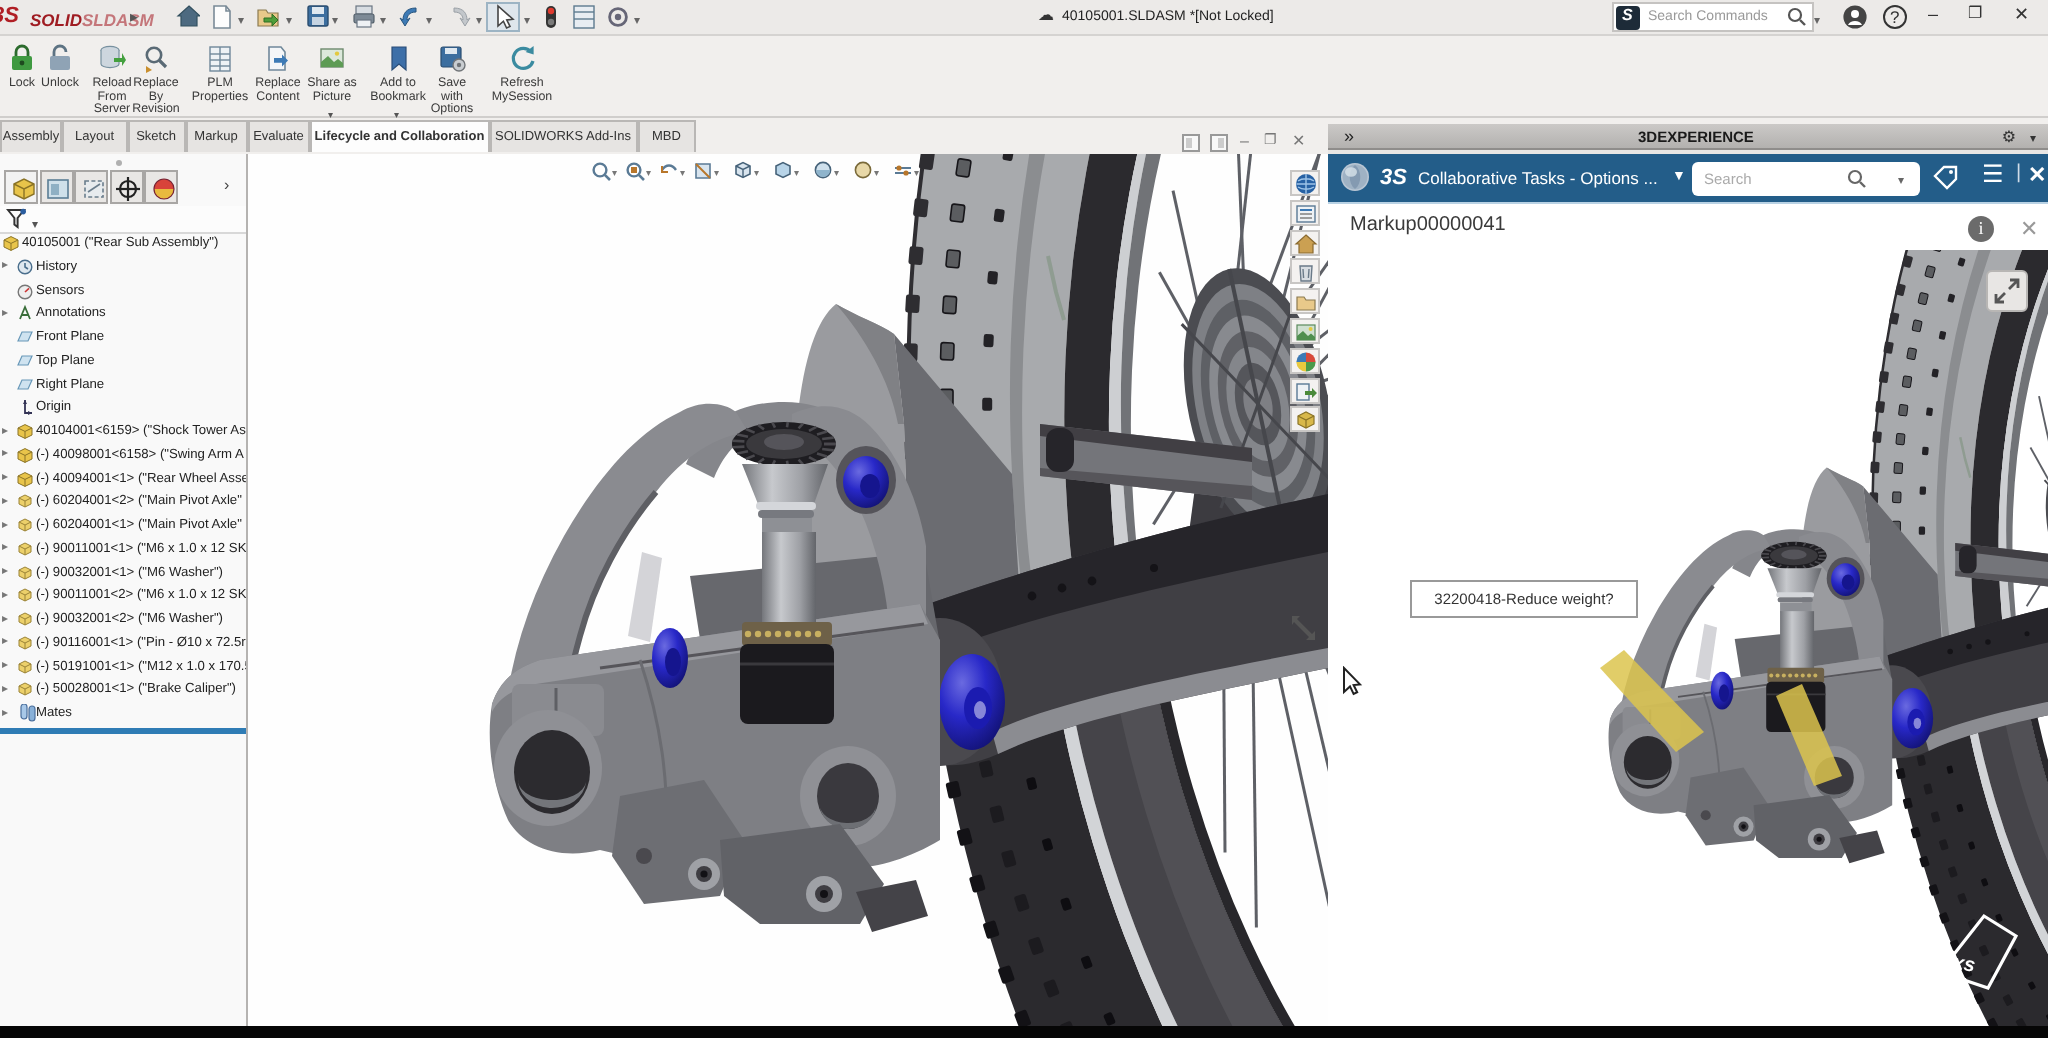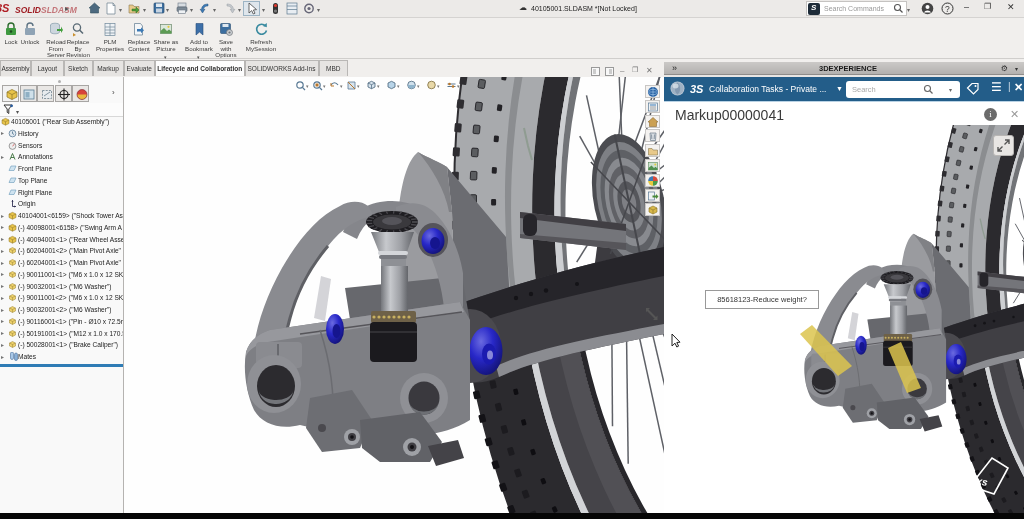--- a/index.html
+++ b/index.html
@@ -940,53 +940,53 @@
   </div>
 <div class="abs" style="left:664px;top:75px;width:360px;height:2px;background:#e8e6e4"></div>
 <div class="abs" style="left:664px;top:77px;width:360px;height:24px;background:#235d89">
     <svg width="15" height="15" style="position:absolute;left:6px;top:4px">
       <circle cx="7.5" cy="7.5" r="7" fill="#b9c6d4"></circle>
       <circle cx="7.5" cy="7.5" r="6.2" fill="#9fb2c4"></circle>
       <path d="M7.5 1.5 C4 4 4 11 7.5 13.5 C11 11 11 4 7.5 1.5" fill="#7d94ac" opacity=".8"></path>
       <ellipse cx="5.5" cy="5" rx="3" ry="2.4" fill="#d8e2ea" opacity=".8"></ellipse>
     </svg>
     <div class="abs" style="left:26px;top:6px;font-size:11px;font-weight:bold;font-style:italic;color:#fff">3S</div>
-    <div class="abs" style="left:45px;top:7px;font-size:8.5px;color:#fff">Collaboration Tasks - Private ...</div>
+    <div class="abs" style="left:45px;top:7px;font-size:8.5px;color:#fff">Collaborative Tasks - Options ...</div>
     <div class="abs" style="left:172px;top:8px;font-size:7px;color:#fff">▼</div>
     <div class="abs" style="left:182px;top:3.5px;width:114px;height:17px;background:#fff;border-radius:3px">
       <span style="position:absolute;left:6px;top:4px;font-size:7.5px;color:#aaa">Search</span>
       <svg width="11" height="11" style="position:absolute;right:26px;top:3px">
         <circle cx="4.5" cy="4.5" r="3" fill="none" stroke="#666" stroke-width="1.1"></circle>
         <line x1="7" y1="7" x2="9.5" y2="9.5" stroke="#666" stroke-width="1.2"></line>
       </svg>
       <span style="position:absolute;right:8px;top:5px;font-size:6px;color:#666">▾</span>
     </div>
     <svg width="14" height="14" style="position:absolute;left:302px;top:5px">
       <path d="M1.5 6 L6 1.5 L12 1.5 L12 7.5 L7.5 12 Z" fill="none" stroke="#fff" stroke-width="1.2"></path>
       <circle cx="9.5" cy="4" r="1" fill="#fff"></circle>
     </svg>
     <div class="abs" style="left:327px;top:3px;font-size:12px;color:#fff">☰</div>
     <div class="abs" style="left:344px;top:4px;font-size:10px;color:#cfdce8">|</div>
     <div class="abs" style="left:350px;top:4px;font-size:11px;font-weight:bold;color:#fff">✕</div>
   </div>
 <div class="abs" style="left:664px;top:101px;width:360px;height:412px;background:#fff;border-top:1px solid #b9d2e4">
-    <div class="abs" style="left:11px;top:5px;font-size:14px;color:#3a3a3a">Markup00000041</div>
+    <div class="abs" style="left:11px;top:5px;font-size:10px;color:#3a3a3a">Markup00000041</div>
     <div class="abs" style="left:320px;top:6px;width:13px;height:13px;background:#6b6b6b;border-radius:7px">
       <div style="color:#fff;font-size:9px;text-align:center;line-height:13px;font-family:Liberation Serif">i</div>
     </div>
     <div class="abs" style="left:346px;top:6px;font-size:11px;color:#999">✕</div>
   </div>
 <svg class="abs" style="left:672px;top:125px" width="352" height="388" viewBox="672 125 352 388">
     <use href="#bike" transform="translate(650,138) scale(0.63)"></use>
     <polygon points="800,334 812,325 852,366 838,376" fill="#dcc44e" opacity="0.85"></polygon>
     <polygon points="888,348 901,342 921,388 907,393" fill="#dcc44e" opacity="0.85"></polygon>
     <path d="M970,486 L992,458 L1008,468 L994,494 Z" fill="none" stroke="#fff" stroke-width="1.6"></path>
     <text x="976" y="484" font-size="10" font-style="italic" font-weight="bold" fill="#fff" transform="rotate(10 976 484)">xs</text>
   </svg>
-<div class="abs" style="left:705px;top:290px;width:114px;height:19px;background:#fff;border:1px solid #999;font-size:7.5px;color:#333;line-height:17px;text-align:center">85618123-Reduce weight?</div>
+<div class="abs" style="left:705px;top:290px;width:114px;height:19px;background:#fff;border:1px solid #999;font-size:7.5px;color:#333;line-height:17px;text-align:center">32200418-Reduce weight?</div>
 <div class="abs" style="left:993px;top:135px;width:21px;height:21px;background:#e8e6e4;border:1px solid #b8b6b4;border-radius:3px">
     <svg width="15" height="15" style="margin:2px">
       <path d="M9 2 L13 2 L13 6 M13 2 L8.5 6.5 M6 13 L2 13 L2 9 M2 13 L6.5 8.5" stroke="#555" stroke-width="1.4" fill="none"></path>
     </svg>
   </div>
 <svg class="abs" style="left:671px;top:333px" width="12" height="16">
     <path d="M1 1 L1 13 L4 10.2 L5.8 14 L7.6 13.1 L5.8 9.5 L9 9.2 Z" fill="#fff" stroke="#222" stroke-width="1"></path>
   </svg>
 <svg class="abs" style="left:645px;top:307px" width="14" height="14">
     <path d="M1 1 L5 1 L3.5 2.5 L11 10 L12.5 8.5 L12.5 13 L8 13 L9.5 11.5 L2 4 L1 5.5 Z" fill="#555"></path>

